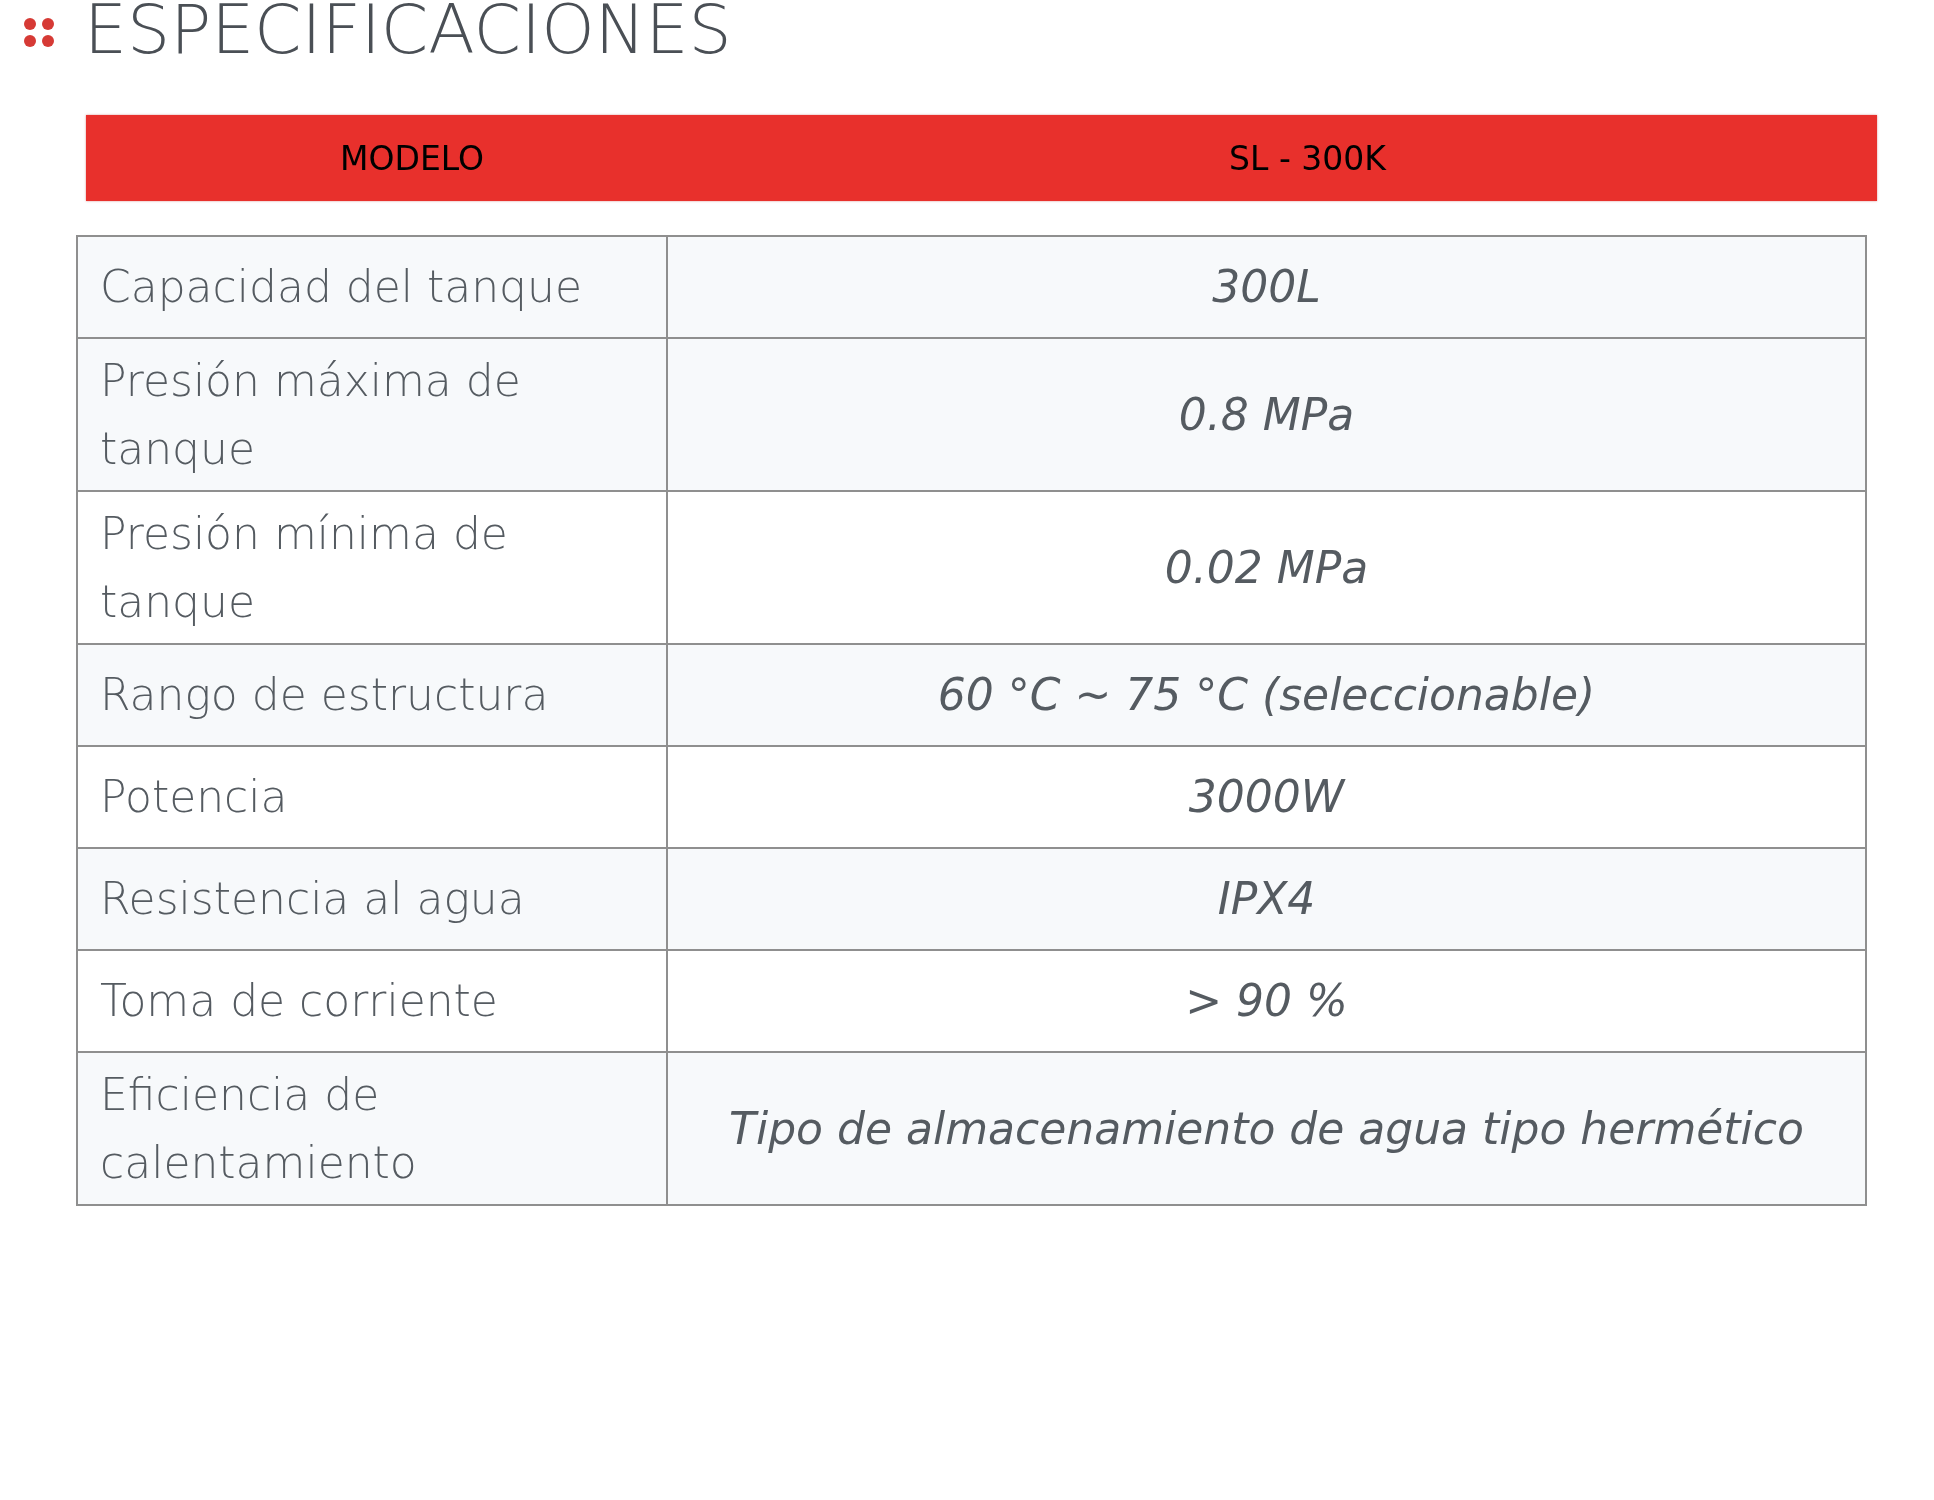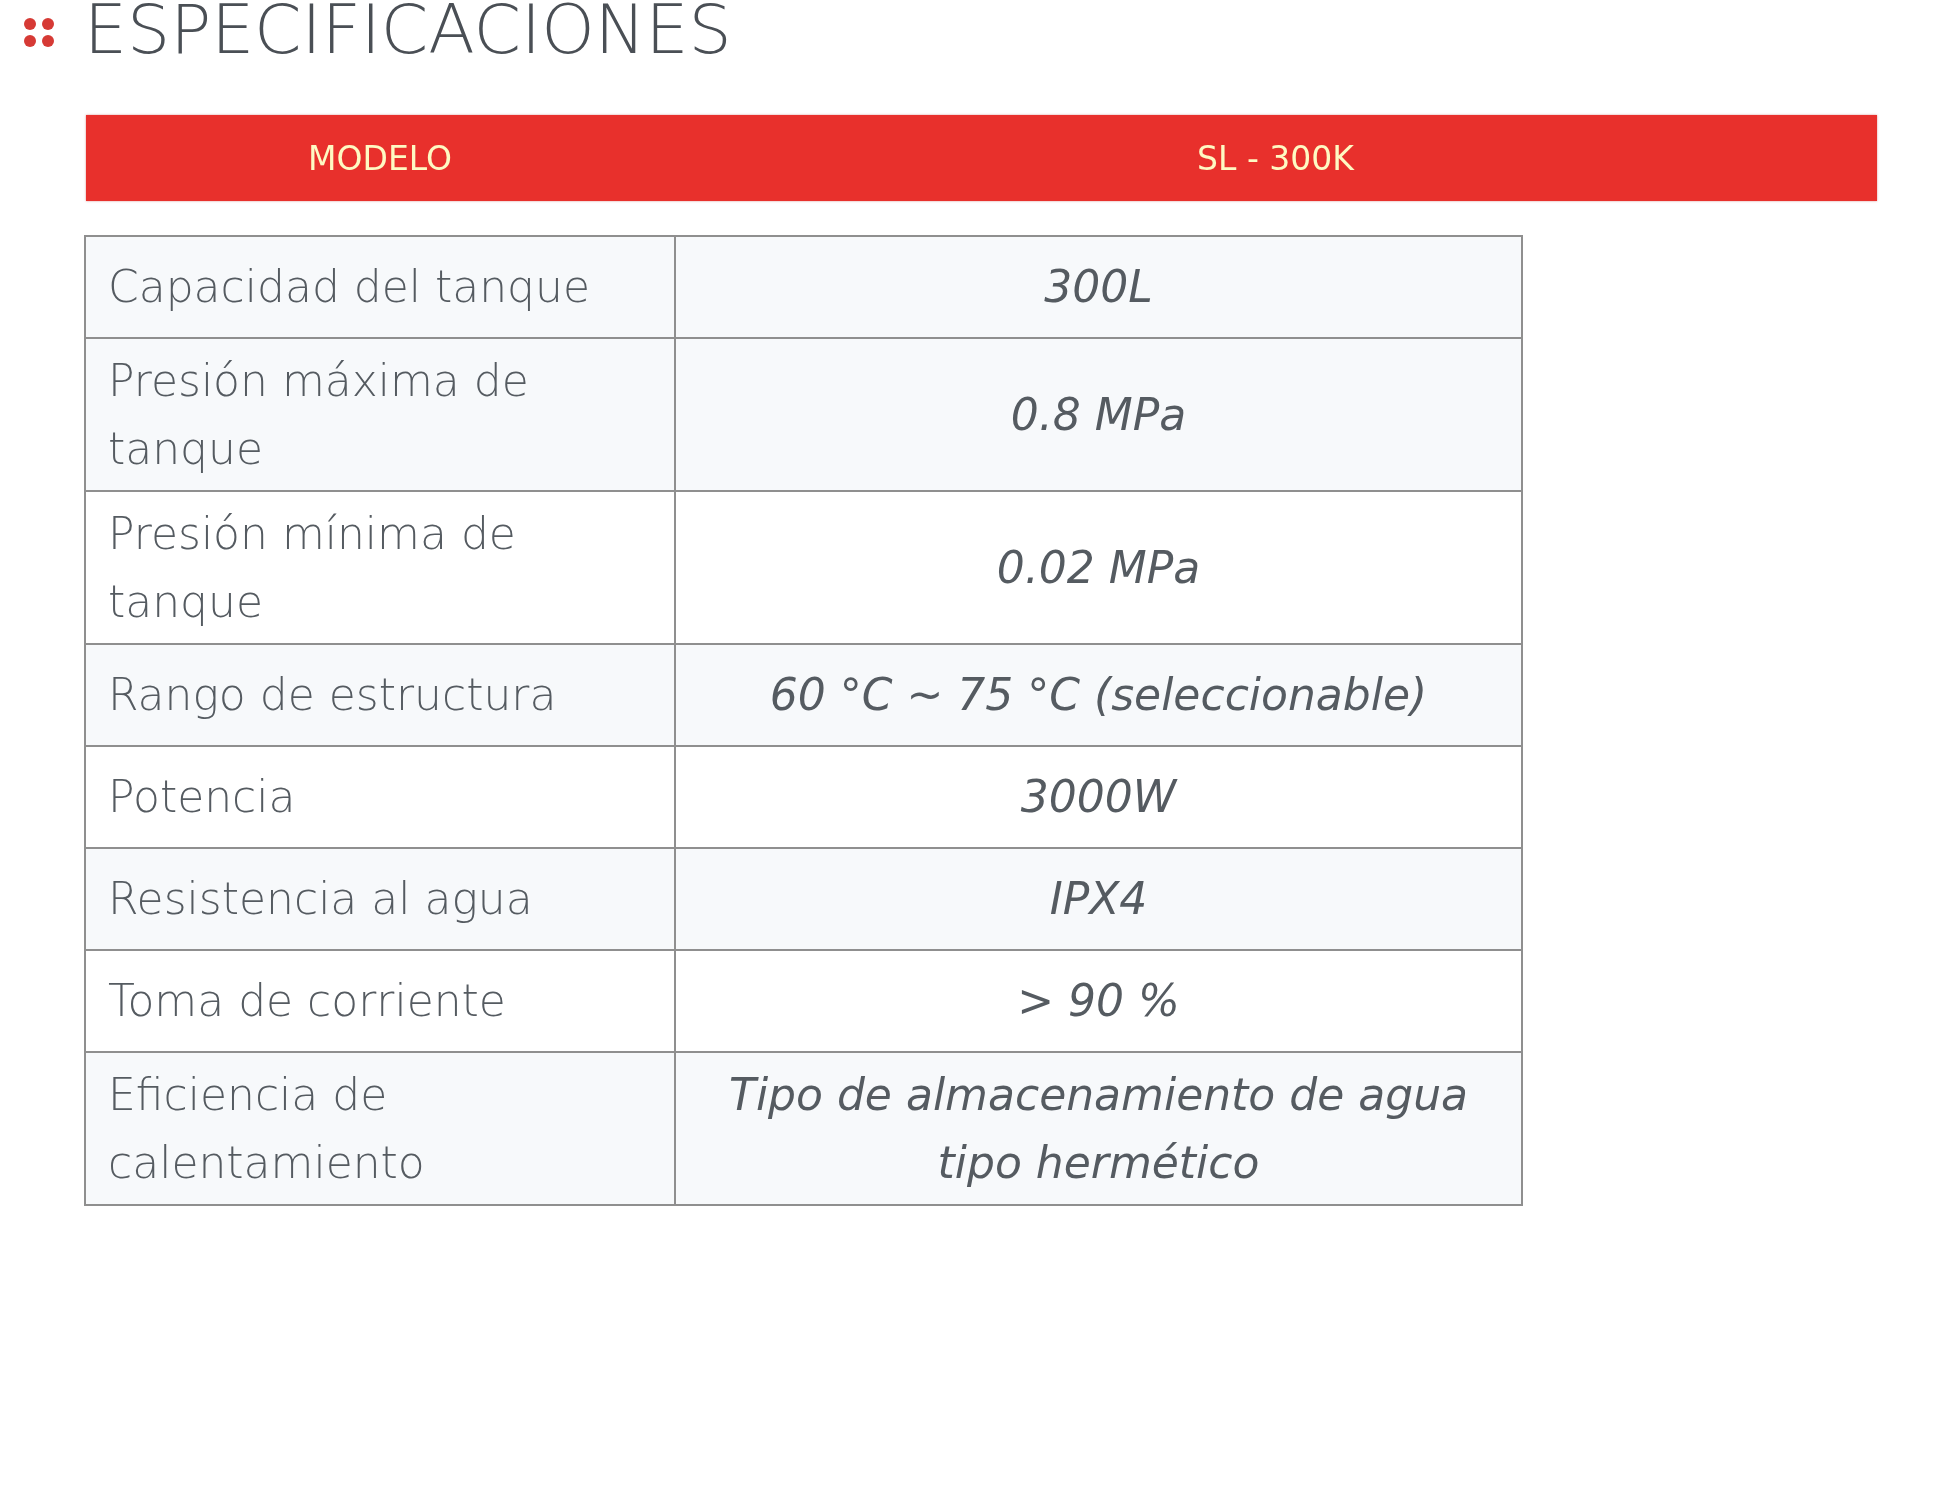--- a/index.html
+++ b/index.html
@@ -4,24 +4,24 @@
 <style>
   html, body { margin:0; padding:0; background:#ffffff; }
   body { width:1934px; height:1500px; position:relative; overflow:hidden;
          font-family: "DejaVu Sans", "Liberation Sans", sans-serif; color:#555b61; }
   .title-wrap { position:absolute; left:22px; top:0; height:60px; display:flex; align-items:center; }
   .dots { width:36px; height:36px; position:relative; margin-right:26px; }
   .dots span { position:absolute; width:12px; height:12px; border-radius:50%; background:#d63a35; }
   .title { font-size:68px; font-weight:300; letter-spacing:0px; color:#4a4f55; line-height:60px; }
   .hdr { position:absolute; left:86px; top:115px; width:1791px; height:86px; background:#e8302c;
          display:flex; box-shadow:0 0 2px rgba(180,40,40,.5); }
-  .hdr div { color:#fef9c3; font-size:33px; display:flex; align-items:center; justify-content:center; }
+  .hdr div { color:#000000; font-size:33px; display:flex; align-items:center; justify-content:center;margin-left:32px; }
   .hdr .c1 { width:588px; }
   .hdr .c2 { flex:1; }
-  table { position:absolute; left:84px; top:235px; width:1439px; border-collapse:collapse;
+  table { position:absolute; left:76px; top:235px; width:1791px; border-collapse:collapse;
           border:2px solid #15803d; table-layout:fixed; }
   td { border:2px solid #8f8f8f; font-size:44px; font-weight:300; color:#555b61; padding:0 22px;
        line-height:68px; }
   td.k { width:544px; text-align:left; }
   td.v { text-align:center;font-style:italic; }
   tr.s td { background:#f7f9fb; }
   tr.r1 td { height:100px; }
   tr.r2 td { height:151px; }
 </style>
 </head>

